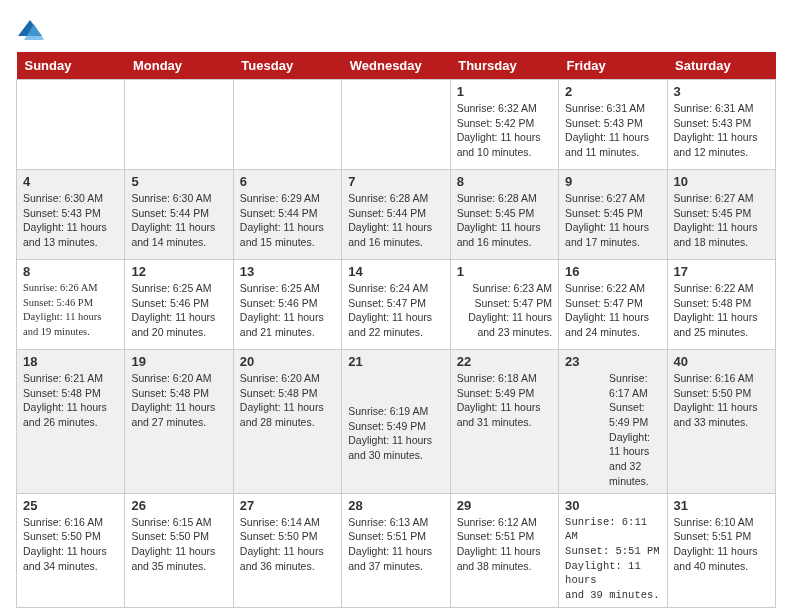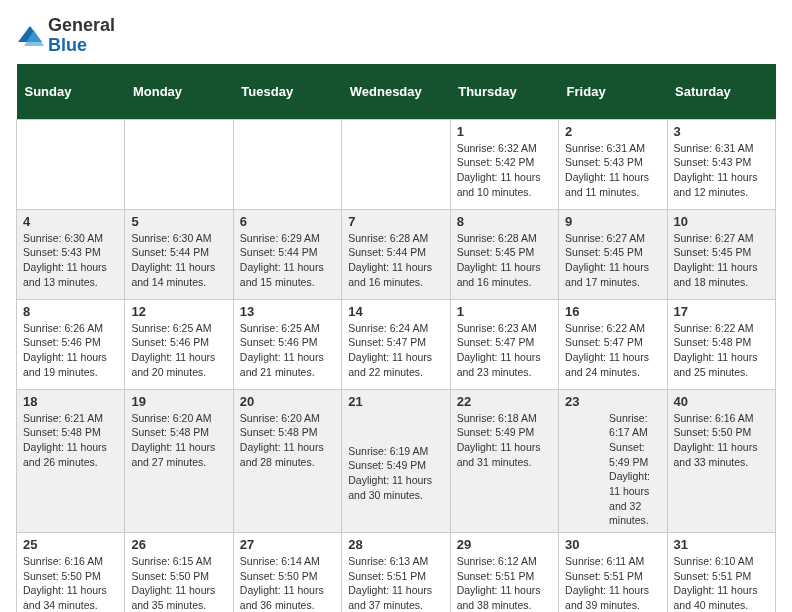--- a/index.html
+++ b/index.html
@@ -51,24 +51,24 @@
     .location {
       font-size: 16px;
       color: #444;
     }
     table {
       width: 100%;
       border-collapse: collapse;
       table-layout: fixed;
     }
     thead tr th {
-      background: #14532d;
+      background: #b91c1c;
       color: #fff;
       text-align: left;
-      padding: 20px 8px;
+      padding: 6px 8px;
       font-size: 13px;
       font-weight: bold;
     }
     tbody tr td {
       vertical-align: top;
       border: 1px solid #ccc;
       padding: 4px 6px;
       font-size: 11px;
       color: #333;
       height: 90px;
@@ -96,24 +96,20 @@
   </style>
 </head>
 <body>
 
 <div class="header-area">
   <div class="logo">
     <svg class="logo-icon" viewBox="0 0 28 28">
       <polygon points="14,4 26,20 2,20" fill="#1a6aab"></polygon>
       <polygon points="18,8 28,24 8,24" fill="#4da6e0" opacity="0.7"></polygon>
     </svg>
-    <div class="logo-text">
-      <span class="logo-general">General</span>
-      <span class="logo-blue">Blue</span>
-    </div>
   </div>
   <div class="title-area">
   </div>
 </div>
 
 <table>
   <thead>
     <tr>
     <th>Sunday</th>
         <th>Monday</th>
@@ -199,21 +195,21 @@
           <span class="day-number">10</span>
           <div class="cell-info" style="white-space: pre-line;">Sunrise: 6:27 AM
 Sunset: 5:45 PM
 Daylight: 11 hours
 and 18 minutes.</div>
         </td>
       </tr>
       <tr>
         <td>
           <span class="day-number">8</span>
-          <div class="cell-info" style="white-space: pre-line;">Sunrise: 6:26 AM
+          <div class="cell-info" style="white-space: pre-line; font-family: Liberation Serif, serif;">Sunrise: 6:26 AM
 Sunset: 5:46 PM
 Daylight: 11 hours
 and 19 minutes.</div>
         </td>
         <td>
           <span class="day-number">12</span>
           <div class="cell-info" style="white-space: pre-line;">Sunrise: 6:25 AM
 Sunset: 5:46 PM
 Daylight: 11 hours
 and 20 minutes.</div>
@@ -227,21 +223,21 @@
         </td>
         <td>
           <span class="day-number">14</span>
           <div class="cell-info" style="white-space: pre-line;">Sunrise: 6:24 AM
 Sunset: 5:47 PM
 Daylight: 11 hours
 and 22 minutes.</div>
         </td>
         <td>
           <span class="day-number">1</span>
-          <div class="cell-info" style="white-space: pre-line;">Sunrise: 6:23 AM
+          <div class="cell-info" style="white-space: pre-line; text-align: right;">Sunrise: 6:23 AM
 Sunset: 5:47 PM
 Daylight: 11 hours
 and 23 minutes.</div>
         </td>
         <td>
           <span class="day-number">16</span>
           <div class="cell-info" style="white-space: pre-line;">Sunrise: 6:22 AM
 Sunset: 5:47 PM
 Daylight: 11 hours
 and 24 minutes.</div>
@@ -336,21 +332,21 @@
         </td>
         <td>
           <span class="day-number">29</span>
           <div class="cell-info" style="white-space: pre-line;">Sunrise: 6:12 AM
 Sunset: 5:51 PM
 Daylight: 11 hours
 and 38 minutes.</div>
         </td>
         <td>
           <span class="day-number">30</span>
-          <div class="cell-info" style="white-space: pre-line;">Sunrise: 6:11 AM
+          <div class="cell-info" style="white-space: pre-line; font-family: Liberation Mono, monospace;">Sunrise: 6:11 AM
 Sunset: 5:51 PM
 Daylight: 11 hours
 and 39 minutes.</div>
         </td>
         <td>
           <span class="day-number">31</span>
           <div class="cell-info" style="white-space: pre-line;">Sunrise: 6:10 AM
 Sunset: 5:51 PM
 Daylight: 11 hours
 and 40 minutes.</div>

